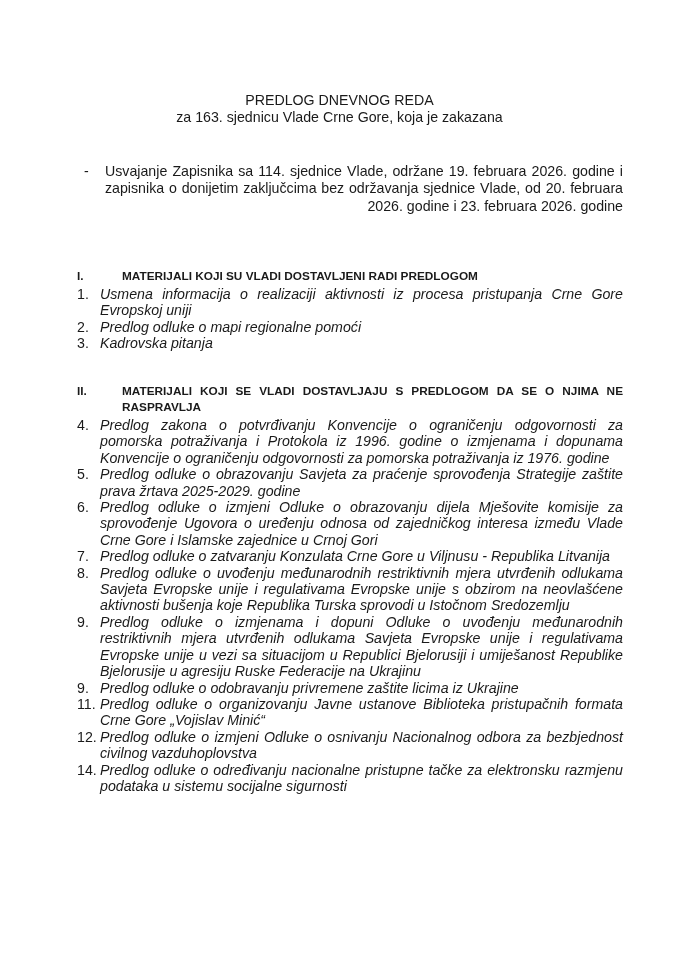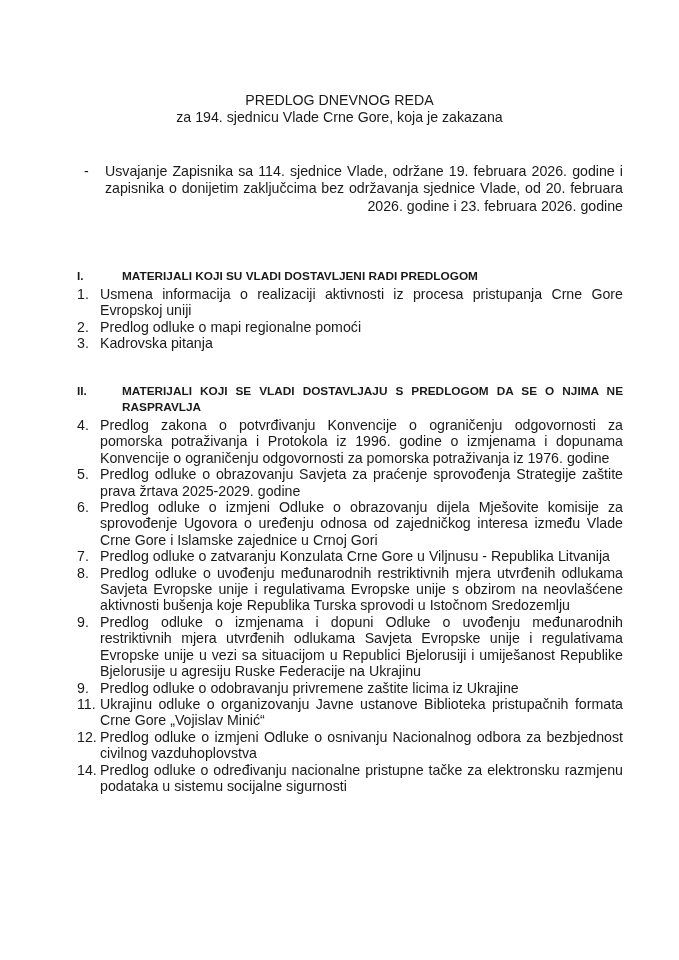--- a/index.html
+++ b/index.html
@@ -14,31 +14,31 @@
     .intro { position: absolute; left: 77px; top: 163px; width: 546px; line-height: 17.3px; }
     .intro .dash { position: absolute; left: 7px; top: 0; }
     .intro .txt { margin-left: 28px; text-align: justify; text-align-last: right; }
     .section { position: absolute; left: 77px; width: 546px; }
     .sec-head { position: relative; font-weight: bold; font-size: 11.8px; line-height: 16px; }
     .sec-head .roman { position: absolute; left: 0; top: 0; }
     .sec-head .title { margin-left: 45px; text-align: justify; }
     .items { margin: 2px 0 0 0; padding: 0; list-style: none; }
     .item { position: relative; line-height: 16.4px; }
     .item .num { position: absolute; left: 0; top: 0; }
-    .item .text { margin-left: 23px; text-align: justify; }
+    .item .text { margin-left: 23px; text-align: justify; font-style: italic; }
     .item.wide .text { margin-left: 23px; }
   </style>
 </head>
 <body>
 
 <div class="page">
 
   <div class="header">
     <div>PREDLOG DNEVNOG REDA</div>
-    <div>za 194. sjednicu Vlade Crne Gore, koja je zakazana</div>
+    <div>za 163. sjednicu Vlade Crne Gore, koja je zakazana</div>
   </div>
 
   <div class="intro">
     <span class="dash">-</span>
     <div class="txt">Usvajanje Zapisnika sa 114. sjednice Vlade, održane 19. februara 2026. godine i zapisnika o donijetim zaključcima bez održavanja sjednice Vlade, od 20. februara 2026. godine i 23. februara 2026. godine</div>
   </div>
 
   <div class="section" style="top:268px;">
     <div class="sec-head">
       <span class="roman">I.</span>
@@ -89,21 +89,21 @@
       <li class="item">
           <span class="num">9.</span>
           <div class="text">Predlog odluke o izmjenama i dopuni Odluke o uvođenju međunarodnih restriktivnih mjera utvrđenih odlukama Savjeta Evropske unije i regulativama Evropske unije u vezi sa situacijom u Republici Bjelorusiji i umiješanost Republike Bjelorusije u agresiju Ruske Federacije na Ukrajinu</div>
         </li>
       <li class="item wide">
           <span class="num">9.</span>
           <div class="text">Predlog odluke o odobravanju privremene zaštite licima iz Ukrajine</div>
         </li>
       <li class="item wide">
           <span class="num">11.</span>
-          <div class="text">Ukrajinu odluke o organizovanju Javne ustanove Biblioteka pristupačnih formata Crne Gore „Vojislav Minić“</div>
+          <div class="text">Predlog odluke o organizovanju Javne ustanove Biblioteka pristupačnih formata Crne Gore „Vojislav Minić“</div>
         </li>
       <li class="item wide">
           <span class="num">12.</span>
           <div class="text">Predlog odluke o izmjeni Odluke o osnivanju Nacionalnog odbora za bezbjednost civilnog vazduhoplovstva</div>
         </li>
       <li class="item wide">
           <span class="num">14.</span>
           <div class="text">Predlog odluke o određivanju nacionalne pristupne tačke za elektronsku razmjenu podataka u sistemu socijalne sigurnosti</div>
         </li>
     </ol>

